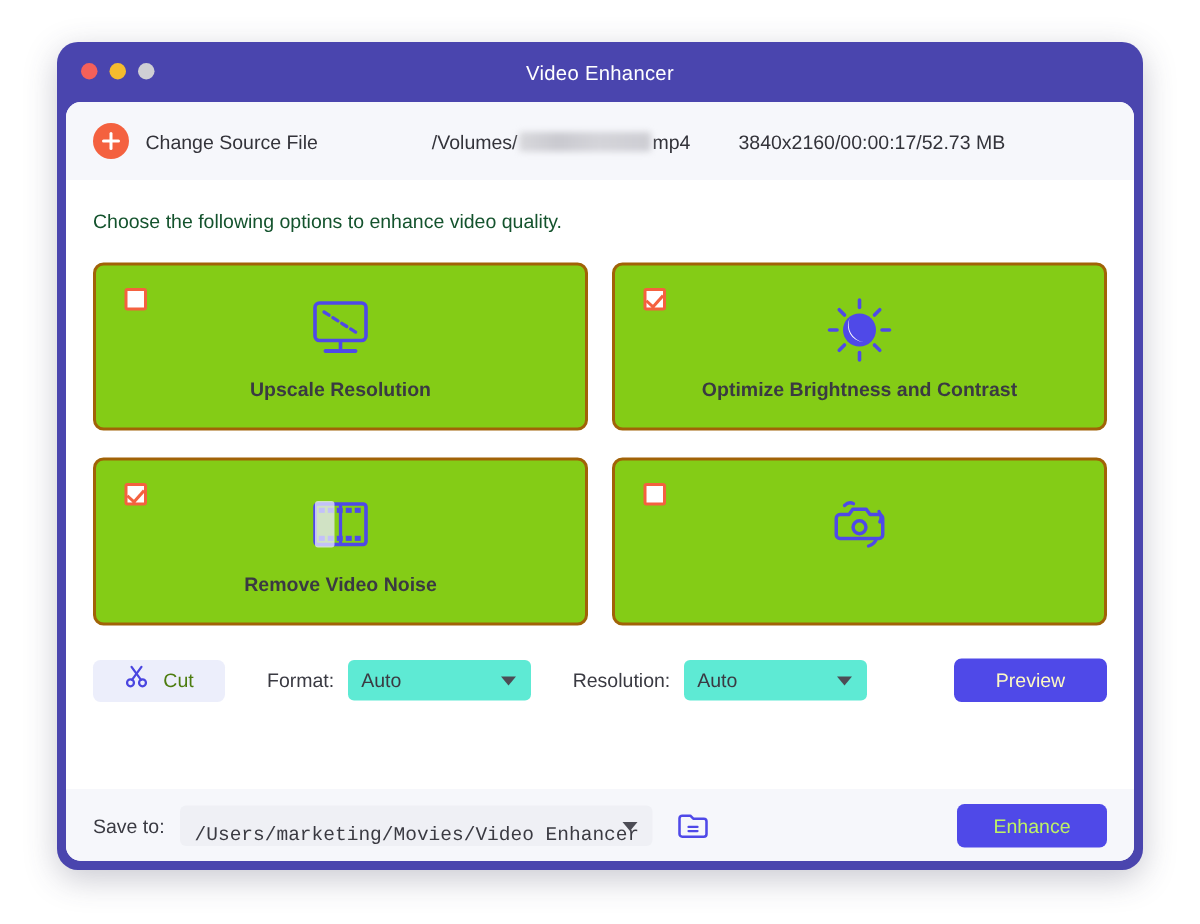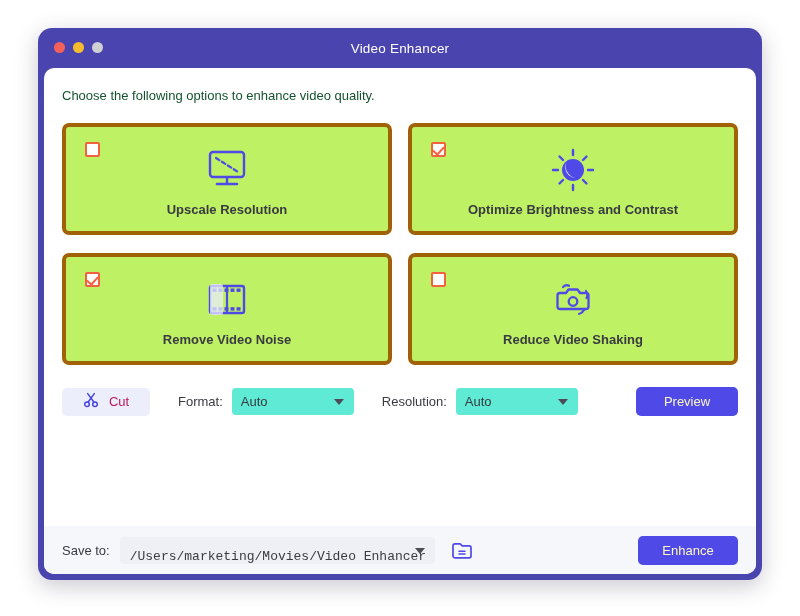--- a/index.html
+++ b/index.html
@@ -150,23 +150,23 @@
   
   .cards {
     display: grid;
     grid-template-columns: 1fr 1fr;
     gap: 18px 16px;
     margin-top: 20px;
   }
   .card {
     position: relative;
     height: 112px;
-    border: 4px solid #a16207;
+    border: 2px solid #a16207;
     border-radius: 7px;
-    background: #bef264;
+    background: #84cc16;
     box-sizing: border-box;
     display: flex;
     flex-direction: column;
     align-items: center;
     justify-content: flex-start;
   }
   .checkbox {
     position: absolute;
     left: 19px;
     top: 15px;
@@ -215,21 +215,21 @@
     background: #eceefb;
     border-radius: 5px;
     display: flex;
     align-items: center;
     justify-content: center;
     gap: 10px;
     cursor: pointer;
   }
   .cut-label {
     font-size: 13px;
-    color: #be185d;
+    color: #4d7c0f;
   }
   .field-label {
     font-size: 13px;
     color: #3a3a42;
     margin-left: 28px;
     margin-right: 9px;
     white-space: nowrap;
   }
   .select {
     width: 122px;
@@ -312,21 +312,21 @@
     cursor: pointer;
     display: flex;
     align-items: center;
   }
   .enhance-btn {
     margin-left: auto;
     width: 100px;
     height: 29px;
     background: #4f49e8;
     border-radius: 5px;
-    color: #fef9c3;
+    color: #bef264;
     font-size: 13px;
     display: flex;
     align-items: center;
     justify-content: center;
     cursor: pointer;
     border: none;
     font-family: inherit;
   }
 </style>
 </head>
@@ -338,20 +338,30 @@
     <div class="traffic">
       <div class="dot red"></div>
       <div class="dot yellow"></div>
       <div class="dot gray"></div>
     </div>
     <div class="win-title">Video Enhancer</div>
   </div>
 
   <div class="content">
 
+    <div class="sourcebar">
+      <div class="plus-circle"></div>
+      <div class="change-src-label">Change Source File</div>
+      <div class="src-path">
+        <span>/Volumes/</span>
+        <span class="redacted"></span>
+        <span>mp4</span>
+      </div>
+      <div class="src-meta">3840x2160/00:00:17/52.73 MB</div>
+    </div>
 
     <div class="body-area">
 
       <div class="instruction">Choose the following options to enhance video quality.</div>
 
       <div class="cards">
 
         <div class="card">
           <div class="checkbox"></div>
           <div class="card-icon">
@@ -414,21 +424,20 @@
           <div class="checkbox"></div>
           <div class="card-icon">
             <svg width="46" height="42" viewBox="0 0 46 42" fill="none">
               <path d="M10 14 h6 l2.5 -3.5 h9 l2.5 3.5 h6 a2.5 2.5 0 0 1 2.5 2.5 v11 a2.5 2.5 0 0 1 -2.5 2.5 h-26 a2.5 2.5 0 0 1 -2.5 -2.5 v-11 a2.5 2.5 0 0 1 2.5 -2.5 z" stroke="#4f49e8" stroke-width="2.3" stroke-linejoin="round"></path>
               <circle cx="23" cy="22.5" r="4.3" stroke="#4f49e8" stroke-width="2.3"></circle>
               <path d="M13 8 q3 -3 6 -1.2" stroke="#4f49e8" stroke-width="2.2" stroke-linecap="round" fill="none"></path>
               <path d="M36 12 q2.5 4 0.5 7" stroke="#4f49e8" stroke-width="2.2" stroke-linecap="round" fill="none"></path>
               <path d="M29 35 q3.5 -1 5 -4" stroke="#4f49e8" stroke-width="2.2" stroke-linecap="round" fill="none"></path>
             </svg>
           </div>
-          <div class="card-label">Reduce Video Shaking</div>
         </div>
 
       </div>
 
       <div class="toolbar">
         <div class="cut-btn">
           <span>
             <svg width="16" height="16" viewBox="0 0 16 16" fill="none">
               <circle cx="4" cy="12.2" r="2.3" stroke="#4a45e0" stroke-width="1.5"></circle>
               <circle cx="12" cy="12.2" r="2.3" stroke="#4a45e0" stroke-width="1.5"></circle>

